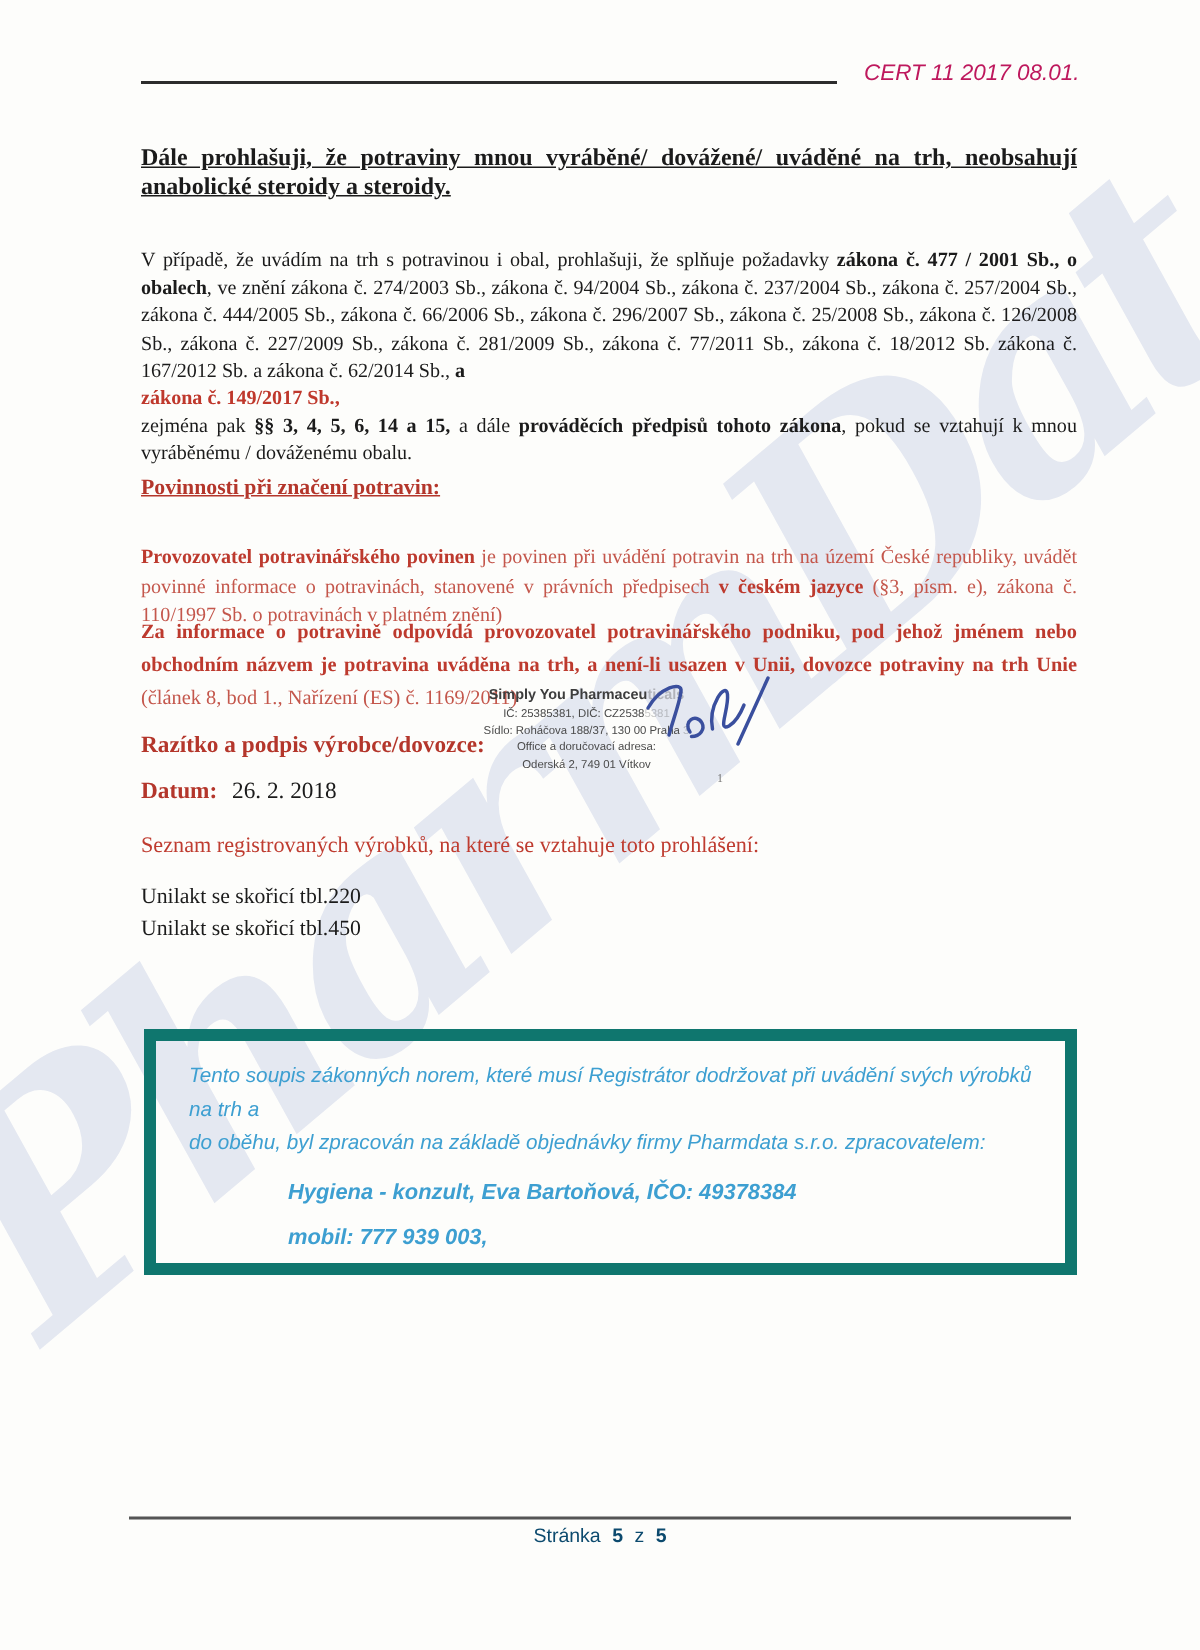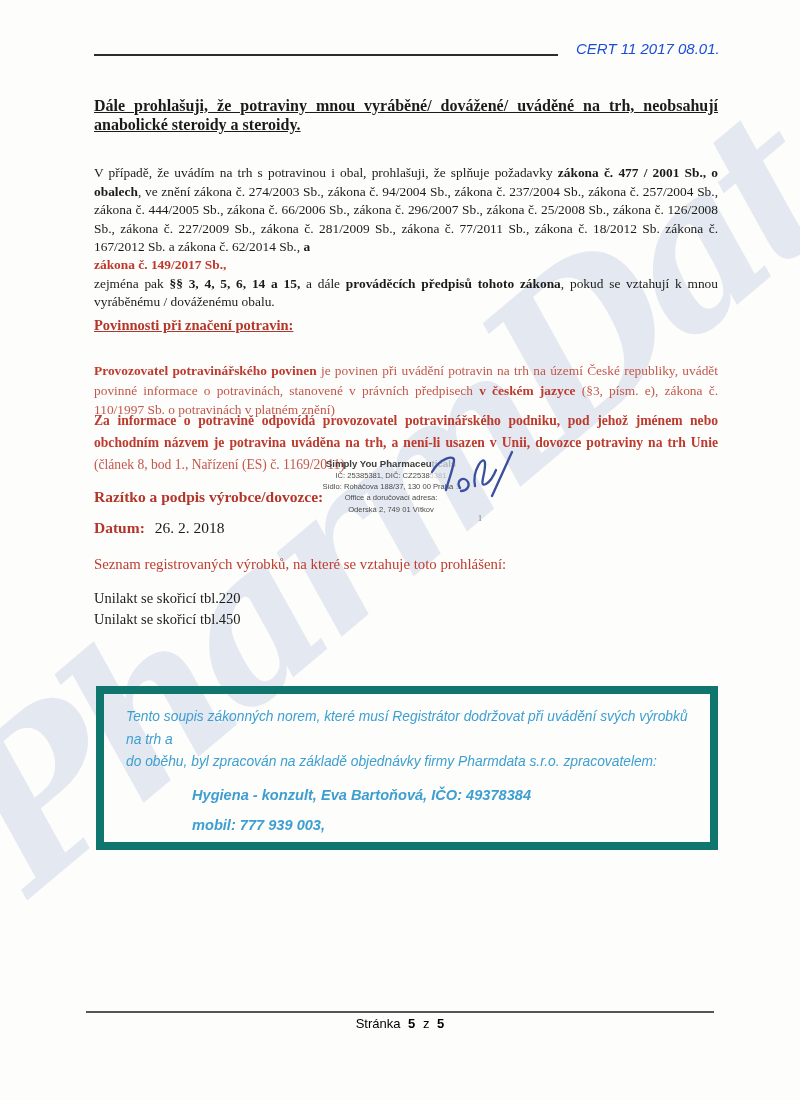--- a/index.html
+++ b/index.html
@@ -16,21 +16,21 @@
     transform:rotate(-40deg);transform-origin:50% 50%;
     font-family:"DejaVu Serif",serif;font-style:italic;font-weight:bold;
     font-size:205px;letter-spacing:-14px;color:#e2e6f0;opacity:.9;
     white-space:nowrap;text-align:center;z-index:0;line-height:300px;
     user-select:none;pointer-events:none;
   }
 
   
   .hdr-rule{left:94px;top:54px;width:464px;border-top:2px solid #2c2c2c;height:0;}
   .doc-code{left:576px;top:40px;width:140px;font-family:"Liberation Sans",sans-serif;
-    font-style:italic;font-weight:500;font-size:15px;white-space:nowrap;color:#1d4ed8;}
+    font-style:italic;font-weight:500;font-size:15px;white-space:nowrap;color:#be185d;}
 
   
   .para{left:94px;width:624px;font-size:13.5px;line-height:18.5px;text-align:justify;}
   .p-declaration{top:80px;font-weight:bold;font-size:16px;line-height:19px;text-decoration:underline;}
   .p-packaging{top:151px;font-size:13.4px;line-height:18.4px;}
   b.law{font-weight:bold;}
   .red-line{display:block;color:#bf382c;font-weight:bold;}
 
   .marking-heading{left:94px;top:317px;color:#b4362b;font-weight:bold;font-size:14.5px;
     text-decoration:underline;}
@@ -63,21 +63,21 @@
   .info-intro{margin:12px 18px 0 22px;font-size:13.8px;line-height:22.5px;}
   .info-strong{margin:13px 0 0 88px;font-size:14.6px;font-weight:bold;white-space:nowrap;}
   .info-company{}
   .info-address{margin-top:15px;}
   .info-mobile{margin-top:14px;}
   .info-email{margin-top:15px;}
 
   
   .ftr-rule{left:86px;top:1011px;width:628px;border-top:2px solid #555;height:0;}
   .ftr-text{left:0;top:1016px;width:800px;text-align:center;
-    font-family:"Liberation Sans",sans-serif;font-size:13px;color:#000000;}
+    font-family:"Liberation Sans",sans-serif;font-size:13px;color:#0c4a6e;}
   .ftr-text .b{font-weight:bold;}
   .ftr-text span{margin:0 2px;}
 </style>
 </head>
 <body>
 
 <div class="page">
 
   <div class="watermark">PharmData s.r.o.</div>
 

